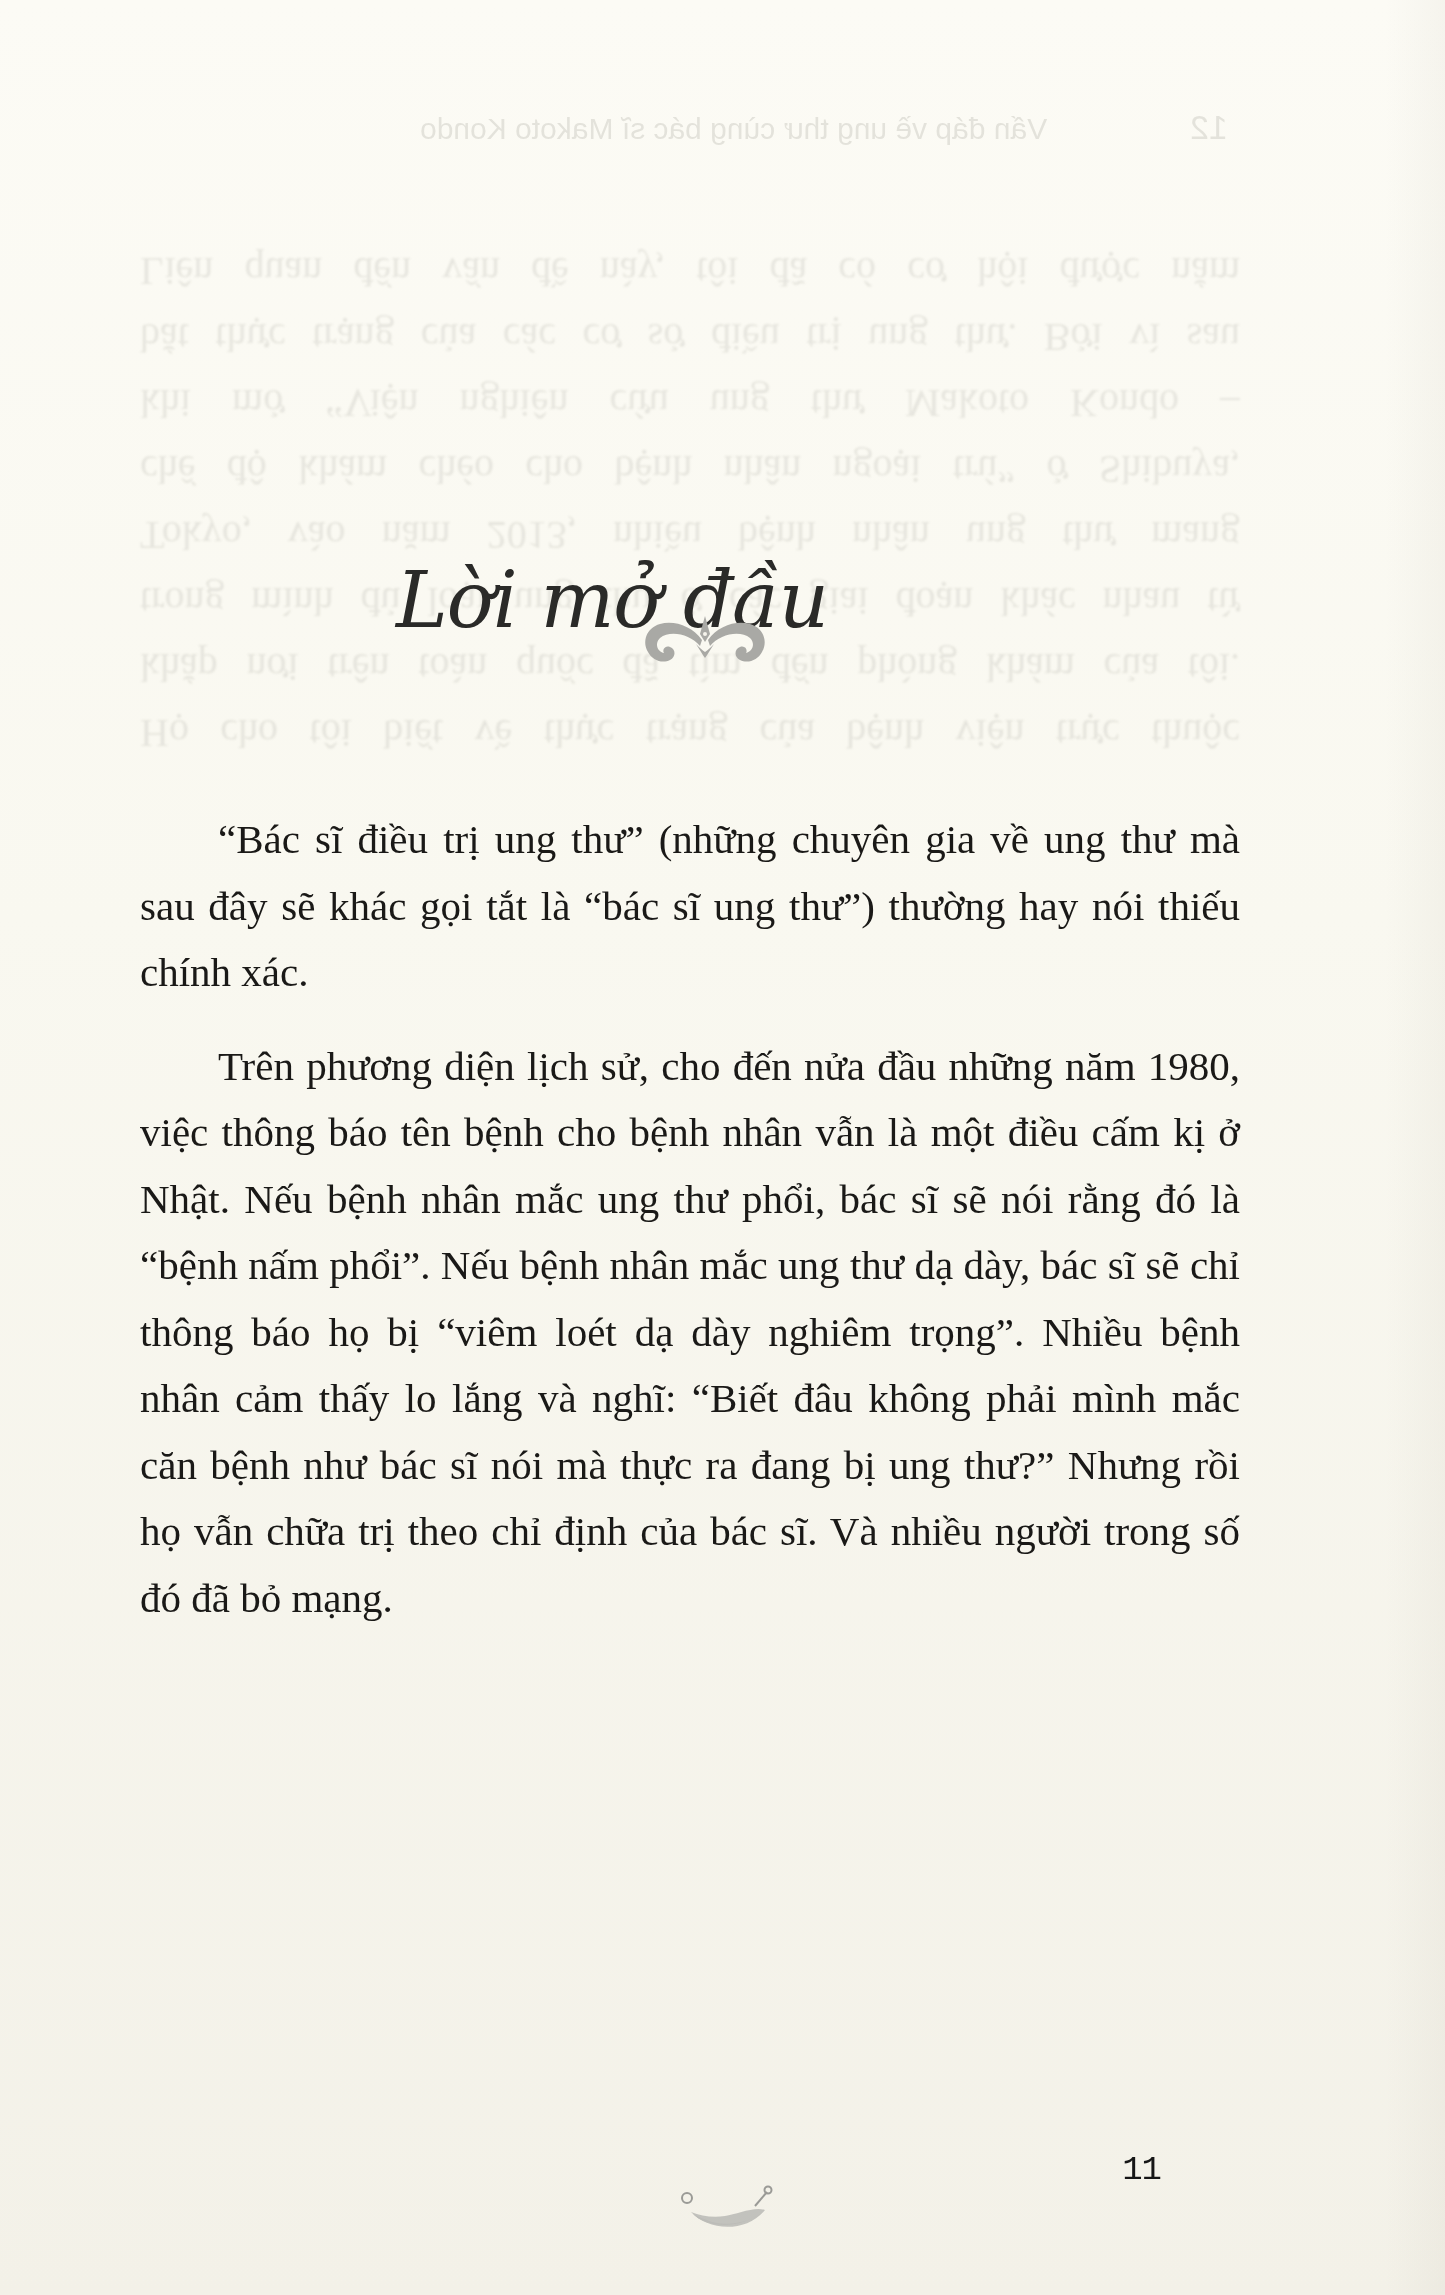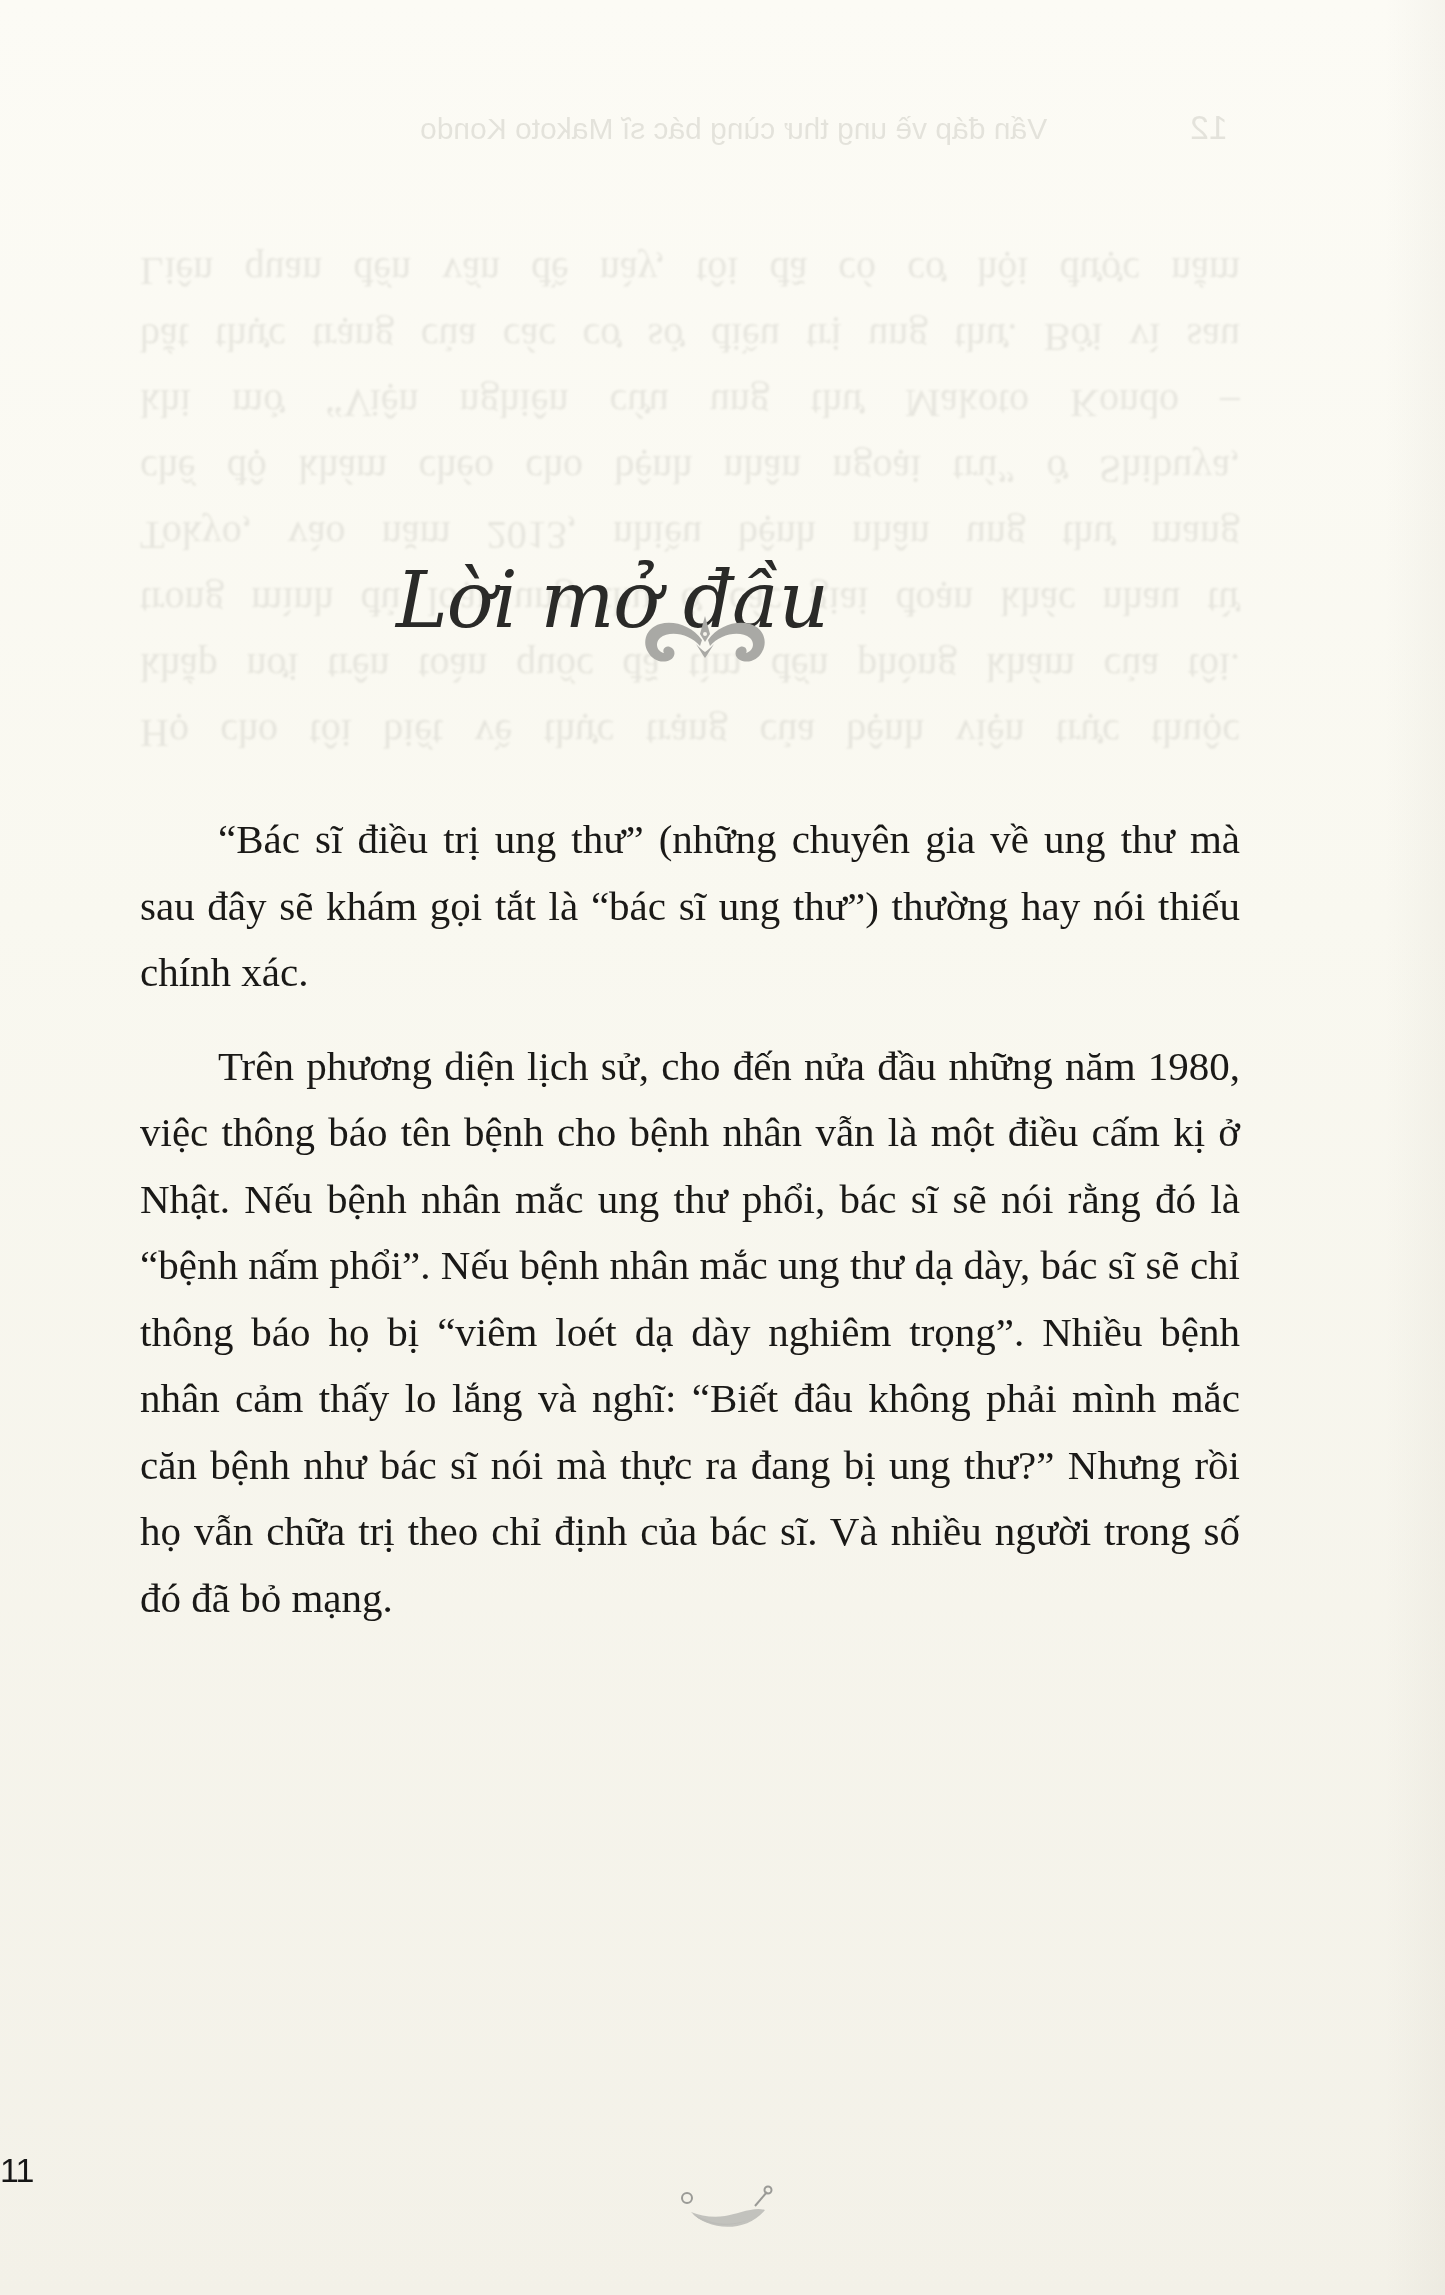--- a/index.html
+++ b/index.html
@@ -107,22 +107,22 @@
       margin: 0 0 27px 0;
       text-indent: 78px;
     }
 
     
     .page-number {
       position: absolute;
       left: 0;
       width: 1161px;
       top: 2151px;
-      text-align: left;
-      font-family: Liberation Sans, sans-serif;
+      text-align: right;
+      font-family: Liberation Mono, monospace;
       font-size: 34px;
       color: #161616;
       letter-spacing: -1px;
     }
     .footer-ornament {
       position: absolute;
       left: 655px;
       top: 2170px;
       width: 140px;
       height: 80px;
@@ -153,21 +153,21 @@
     <g fill="#a9a9a5">
       <path d="M65 4 L70 22 L65 30 L60 22 Z"></path>
       <path d="M62 28 C52 14 34 8 20 12 C6 16 2 30 8 40 C12 48 22 52 30 48 C36 45 36 37 30 35 C25 33 22 38 24 41 C18 40 14 32 20 26 C30 18 50 22 60 34 Z"></path>
       <path d="M68 28 C78 14 96 8 110 12 C124 16 128 30 122 40 C118 48 108 52 100 48 C94 45 94 37 100 35 C105 33 108 38 106 41 C112 40 116 32 110 26 C100 18 80 22 70 34 Z"></path>
       <path d="M56 32 C60 38 62 42 65 46 C68 42 70 38 74 32 C70 36 68 38 65 40 C62 38 60 36 56 32 Z"></path>
     </g>
     <circle cx="65" cy="22" r="2" fill="#f6f4ec"></circle>
   </svg>
 
   <div class="body-text">
-    <p>“Bác sĩ điều trị ung thư” (những chuyên gia về ung thư mà sau đây sẽ khám gọi tắt là “bác sĩ ung thư”) thường hay nói thiếu chính xác.</p>
+    <p>“Bác sĩ điều trị ung thư” (những chuyên gia về ung thư mà sau đây sẽ khác gọi tắt là “bác sĩ ung thư”) thường hay nói thiếu chính xác.</p>
     <p>Trên phương diện lịch sử, cho đến nửa đầu những năm 1980, việc thông báo tên bệnh cho bệnh nhân vẫn là một điều cấm kị ở Nhật. Nếu bệnh nhân mắc ung thư phổi, bác sĩ sẽ nói rằng đó là “bệnh nấm phổi”. Nếu bệnh nhân mắc ung thư dạ dày, bác sĩ sẽ chỉ thông báo họ bị “viêm loét dạ dày nghiêm trọng”. Nhiều bệnh nhân cảm thấy lo lắng và nghĩ: “Biết đâu không phải mình mắc căn bệnh như bác sĩ nói mà thực ra đang bị ung thư?” Nhưng rồi họ vẫn chữa trị theo chỉ định của bác sĩ. Và nhiều người trong số đó đã bỏ mạng.</p>
   </div>
 
   <svg class="footer-ornament" viewBox="0 0 140 80">
     <path d="M38 44 C50 56 80 62 108 42 C96 52 70 58 52 50 C46 48 42 46 38 44 Z" fill="#b8b8b4"></path>
     <path d="M36 42 C52 60 90 64 110 40 C100 36 82 44 70 46 C58 48 46 46 36 42 Z" fill="#bcbcb8" opacity="0.9"></path>
     <circle cx="32" cy="28" r="5" fill="none" stroke="#9a9a96" stroke-width="2"></circle>
     <path d="M100 36 L112 22" stroke="#9a9a96" stroke-width="2"></path>
     <circle cx="113" cy="20" r="3.5" fill="none" stroke="#9a9a96" stroke-width="2"></circle>
   </svg>

